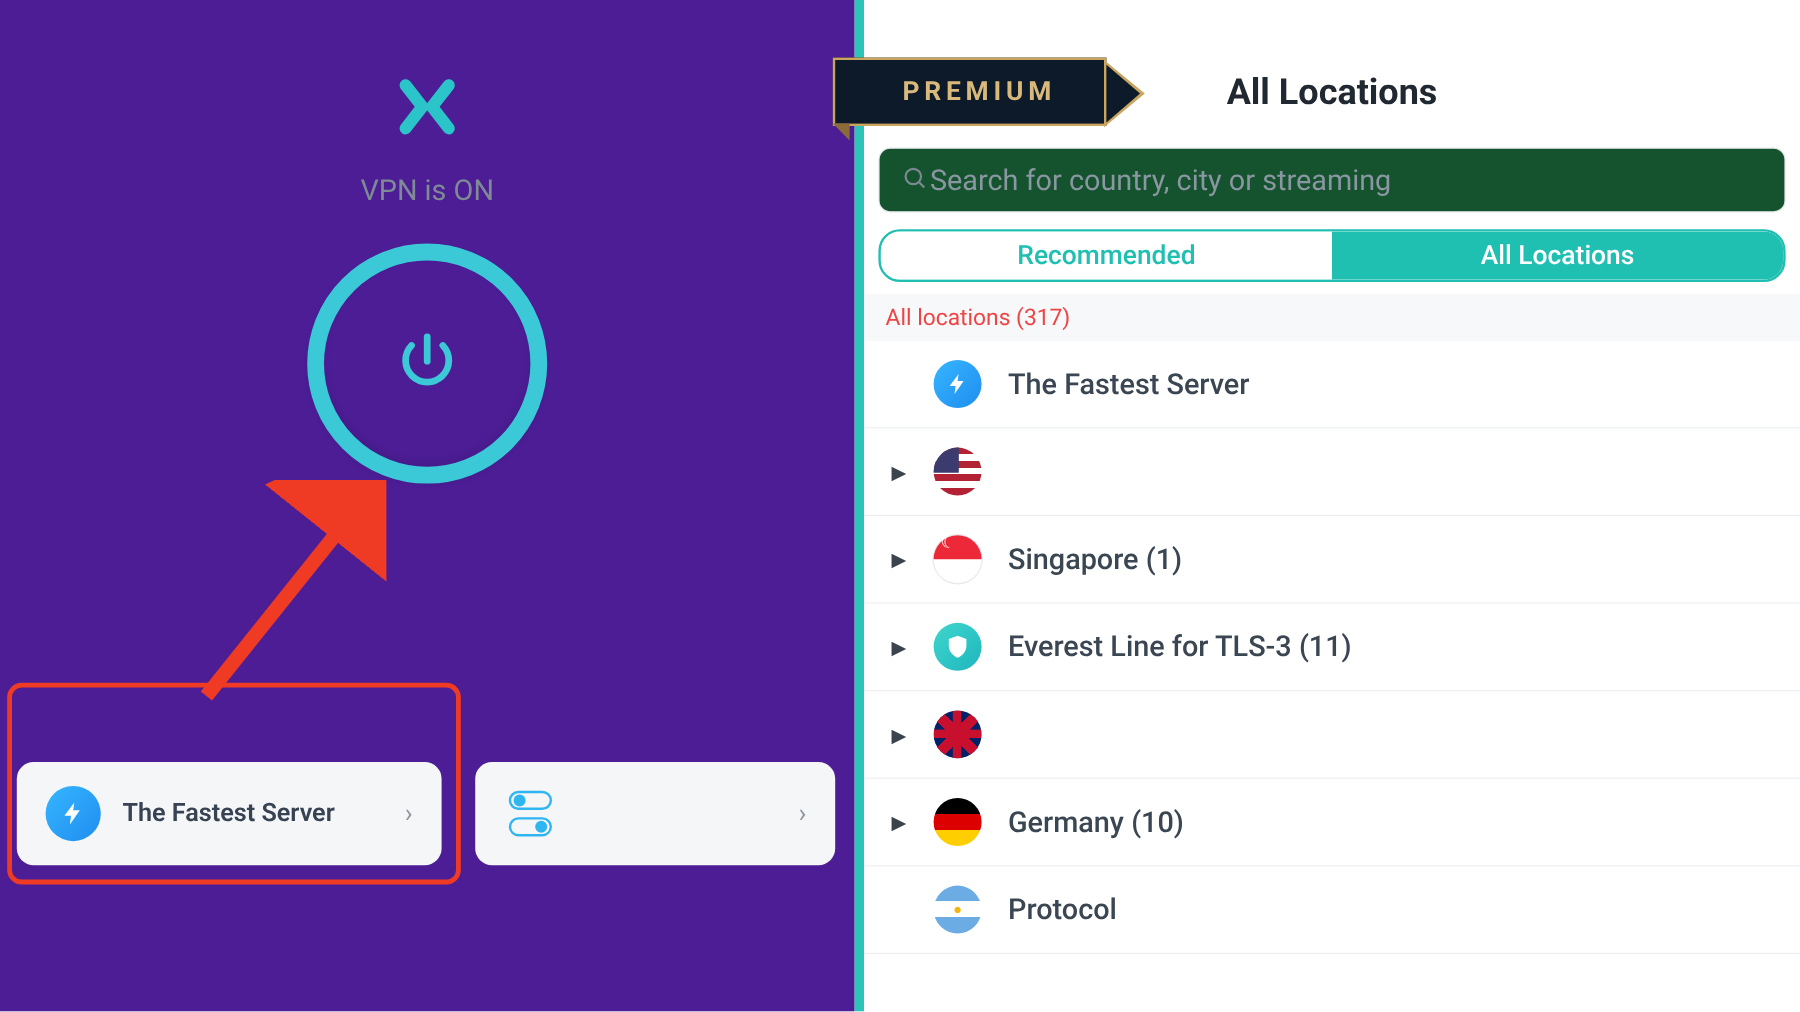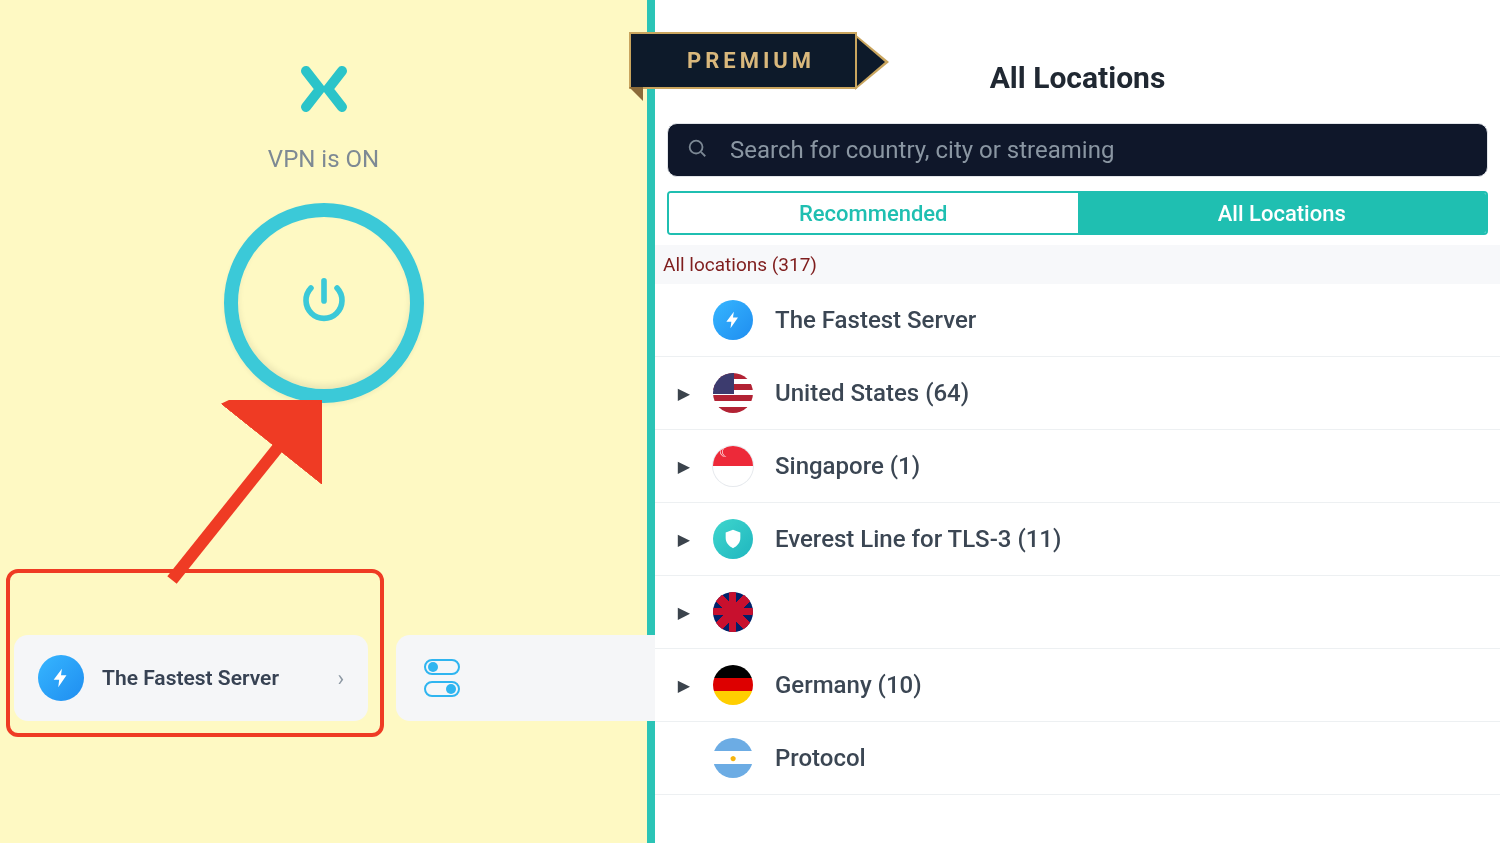--- a/index.html
+++ b/index.html
@@ -1,17 +1,17 @@
 <!DOCTYPE html>
 <html><head>
 <meta charset="utf-8">
 <style>
 * { box-sizing: border-box; margin: 0; padding: 0; font-family: -apple-system, BlinkMacSystemFont, "Segoe UI", Roboto, Helvetica, Arial, sans-serif; }
 body { width: 1500px; height: 843px; display: flex; background: #fff; overflow: hidden; }
-.panel-left { width: 647px; height: 843px; position: relative; background: #fef9c3; }
+.panel-left { width: 712px; height: 843px; position: relative; background: #4c1d95; }
 .divider { width: 8px; height: 843px; background: #2bc4b6; }
 .panel-right { flex: 1; height: 843px; position: relative; background: #fff; display: flex; flex-direction: column; }
 
 
 .logo-wrap { width: 100%; text-align: center; margin-top: 65px; }
 .logo-x { display: inline-block; }
 .status-text { width: 100%; text-align: center; margin-top: 28px; color: #7e8a94; font-size: 24px; font-weight: 400; }
 .power-ring { width: 200px; height: 200px; border-radius: 50%; border: 14px solid #3bc9d8; margin: 30px auto 0; display: flex; align-items: center; justify-content: center; cursor: pointer; box-shadow: inset 0 -4px 6px rgba(0,0,0,.08), 0 2px 4px rgba(0,0,0,.05); }
 .power-icon { color: #3bc9d8; }
 
@@ -26,38 +26,38 @@
 .proto-icon { width: 44px; height: 44px; display:flex; flex-direction:column; align-items:center; justify-content:center; gap:6px; }
 .toggle { width: 36px; height: 16px; border: 2px solid #2fb5f0; border-radius: 10px; position: relative; }
 .toggle::after { content:""; position:absolute; width:10px; height:10px; border-radius:50%; background:#2fb5f0; top:1px; }
 .toggle.a::after { left:2px; }
 .toggle.b::after { right:2px; }
 
 .highlight-box { position: absolute; border: 4px solid #ef3b24; border-radius: 12px; pointer-events: none; }
 .arrow { position: absolute; pointer-events: none; }
 
 
-.premium-ribbon { position: absolute; top: 32px; left: -26px; z-index: 5; }
+.premium-ribbon { position: absolute; top: 48px; left: -26px; z-index: 5; }
 .ribbon-body { background: #0d1a2a; color: #d9b87c; font-size: 22px; font-weight: 700; letter-spacing: 4px; padding: 14px 40px 14px 56px; border: 2px solid #c9a55e; position: relative; }
 .ribbon-body::before { content:""; position:absolute; left:-2px; top:100%; border-top: 14px solid #8b6b3a; border-left: 14px solid transparent; }
 .ribbon-tail { position:absolute; right:-34px; top:0; width:0; height:0; border-top: 28px solid transparent; border-bottom: 28px solid transparent; border-left: 34px solid #c9a55e; }
 .ribbon-tail::after { content:""; position:absolute; right:4px; top:-24px; width:0; height:0; border-top: 24px solid transparent; border-bottom: 24px solid transparent; border-left: 28px solid #0d1a2a; }
 
 .locations-title { text-align: center; font-size: 30px; font-weight: 700; color: #202832; margin-top: 60px; }
 
-.search-bar { margin: 28px 12px 0 12px; height: 54px; background: #0f172a; border: 1px solid #e2e5e9; border-radius: 10px; display:flex; align-items:center; padding: 0 18px; gap: 22px; cursor:text; }
+.search-bar { margin: 28px 12px 0 12px; height: 54px; background: #14532d; border: 1px solid #e2e5e9; border-radius: 10px; display:flex; align-items:center; padding: 0 18px; gap: 2px; cursor:text; }
 .search-bar .sicon { color:#7c8894; }
 .search-bar .placeholder { color:#8a96a2; font-size: 24px; }
 
-.tabs { margin: 14px 12px 0 12px; height: 44px; display:flex; border: 2px solid #1fbfb1; border-radius: 4px; overflow: hidden; justify-content: space-between; }
+.tabs { margin: 14px 12px 0 12px; height: 44px; display:flex; border: 2px solid #1fbfb1; border-radius: 18px; overflow: hidden; justify-content: space-between; }
 .tab { flex:1; display:flex; align-items:center; justify-content:center; font-size: 22px; font-weight: 500; cursor:pointer; }
 .tab.rec { background:#fff; color:#1fbfb1; }
 .tab.all { background:#1fbfb1; color:#fff; }
 
-.section-head { margin-top: 10px; padding: 8px 8px; background:#f7f8fa; color:#7f1d1d; font-size: 19px; }
+.section-head { margin-top: 10px; padding: 8px 18px; background:#f7f8fa; color:#ef4444; font-size: 19px; }
 
 .list { flex:1; overflow:hidden; }
 .row { display:flex; align-items:center; gap: 22px; padding: 16px 22px; border-bottom: 1px solid #edf0f2; cursor:pointer; }
 .row .expand { color:#3b434c; width: 14px; text-align:center; font-size:16px; }
 .row .flag { width: 40px; height: 40px; border-radius: 50%; display:inline-block; flex-shrink:0; }
 .row .label { font-size: 24px; color:#3b4653; font-weight: 500; }
 
 .row.first { padding-left: 58px; }
 
 
@@ -164,21 +164,20 @@
         <span class="flag bolt">
           <svg width="20" height="20" viewBox="0 0 24 24" fill="currentColor">
             <path d="M13 2 L4 14h6l-1 8 9-13h-6z"></path>
           </svg>
         </span>
         <span class="label">The Fastest Server</span>
       </div>
       <div class="row">
         <span class="expand">▶</span>
         <span class="flag us"></span>
-        <span class="label">United States (64)</span>
       </div>
       <div class="row">
         <span class="expand">▶</span>
         <span class="flag sg"></span>
         <span class="label">Singapore (1)</span>
       </div>
       <div class="row">
         <span class="expand">▶</span>
         <span class="flag shield">
           <svg width="22" height="22" viewBox="0 0 24 24" fill="currentColor">

